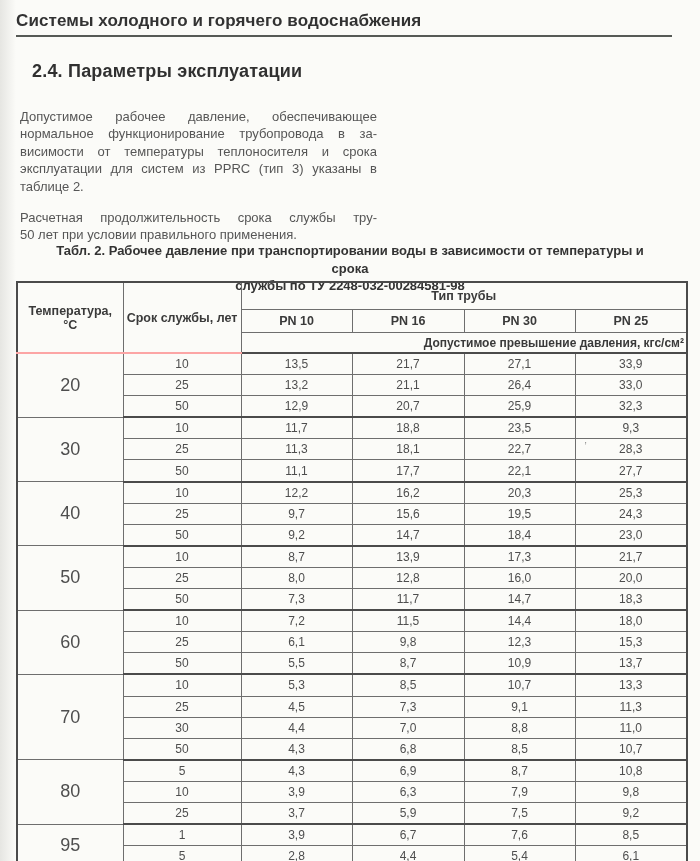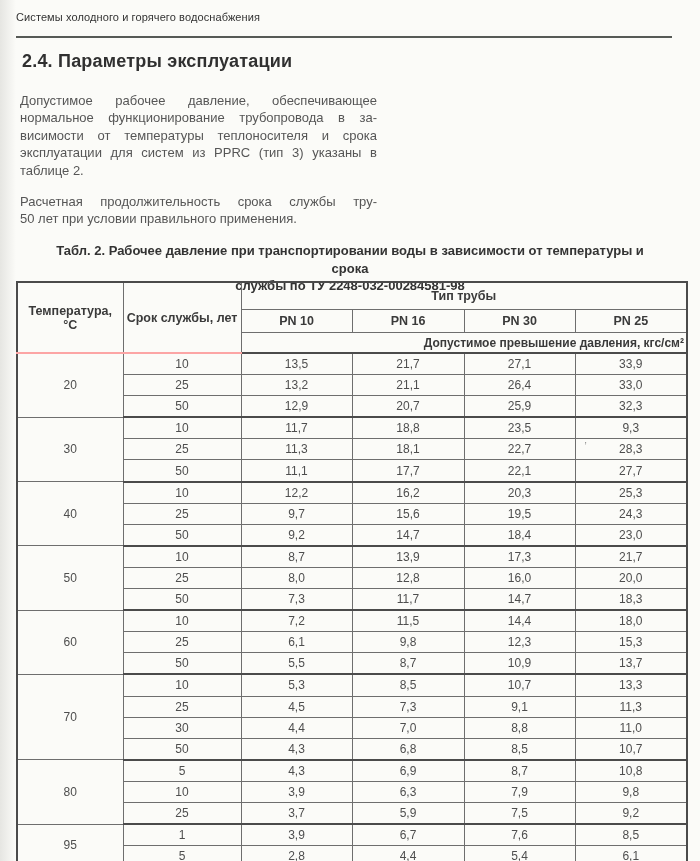--- a/index.html
+++ b/index.html
@@ -13,34 +13,34 @@
   }
   
   body::before {
     content:""; position:absolute; left:0; top:0; width:16px; height:100%;
     background:linear-gradient(90deg, rgba(190,190,185,.35), rgba(251,251,248,0));
     pointer-events:none;
   }
 
   .running-header {
     position:absolute; left:16px; top:11px; width:656px;
-    font-size:11px; font-weight:normal; color:#323232;
-    padding-bottom:13px;
+    font-size:17px; font-weight:bold; color:#323232;
+    padding-bottom:4px;
     border-bottom:2.5px solid #565a56;
     letter-spacing:.1px;
   }
 
   .section-title {
-    position:absolute; left:20px; top:49px; margin:2px;
+    position:absolute; left:20px; top:49px; margin:12px;
     font-size:18px; font-weight:bold; color:#303030;
     letter-spacing:.2px;
   }
 
   .body-text {
-    position:absolute; left:20px; top:92px; width:357px;
+    position:absolute; left:20px; top:108px; width:357px;
     font-size:13px; color:#565656;
   }
   .para { margin:0 0 14px 0; }
   .line {
     display:block; line-height:17.4px;
     text-align:justify; text-align-last:justify;
     white-space:normal;
   }
   .line.last { text-align-last:left; }
 
@@ -69,21 +69,21 @@
   .pressure thead tr.row-group th { height:26px; }
   .pressure thead tr.row-pn th { height:22px; }
   .pressure thead tr.row-sub th {
     height:19px; border-bottom:2px solid #4b4b4b; font-size:12px;text-align:right;
   }
   .pressure thead th.v-span { border-bottom:2px solid #fca5a5; }
   .pressure tbody td {
     height:20.1px; font-size:12px; color:#4e4e4e; position:relative;
   }
   .pressure tbody tr.group-end td { border-bottom:2px solid #4b4b4b; }
-  .pressure td.temp-cell { font-size:12px; color:#4e4e4e; }
+  .pressure td.temp-cell { font-size:18px; color:#4e4e4e; }
   .artifact {
     position:absolute; left:9px; top:3px;
     font-size:10px; color:#8a8a8a; line-height:1;
   }
 </style>
 </head>
 <body>
 
 <div class="page">
 

